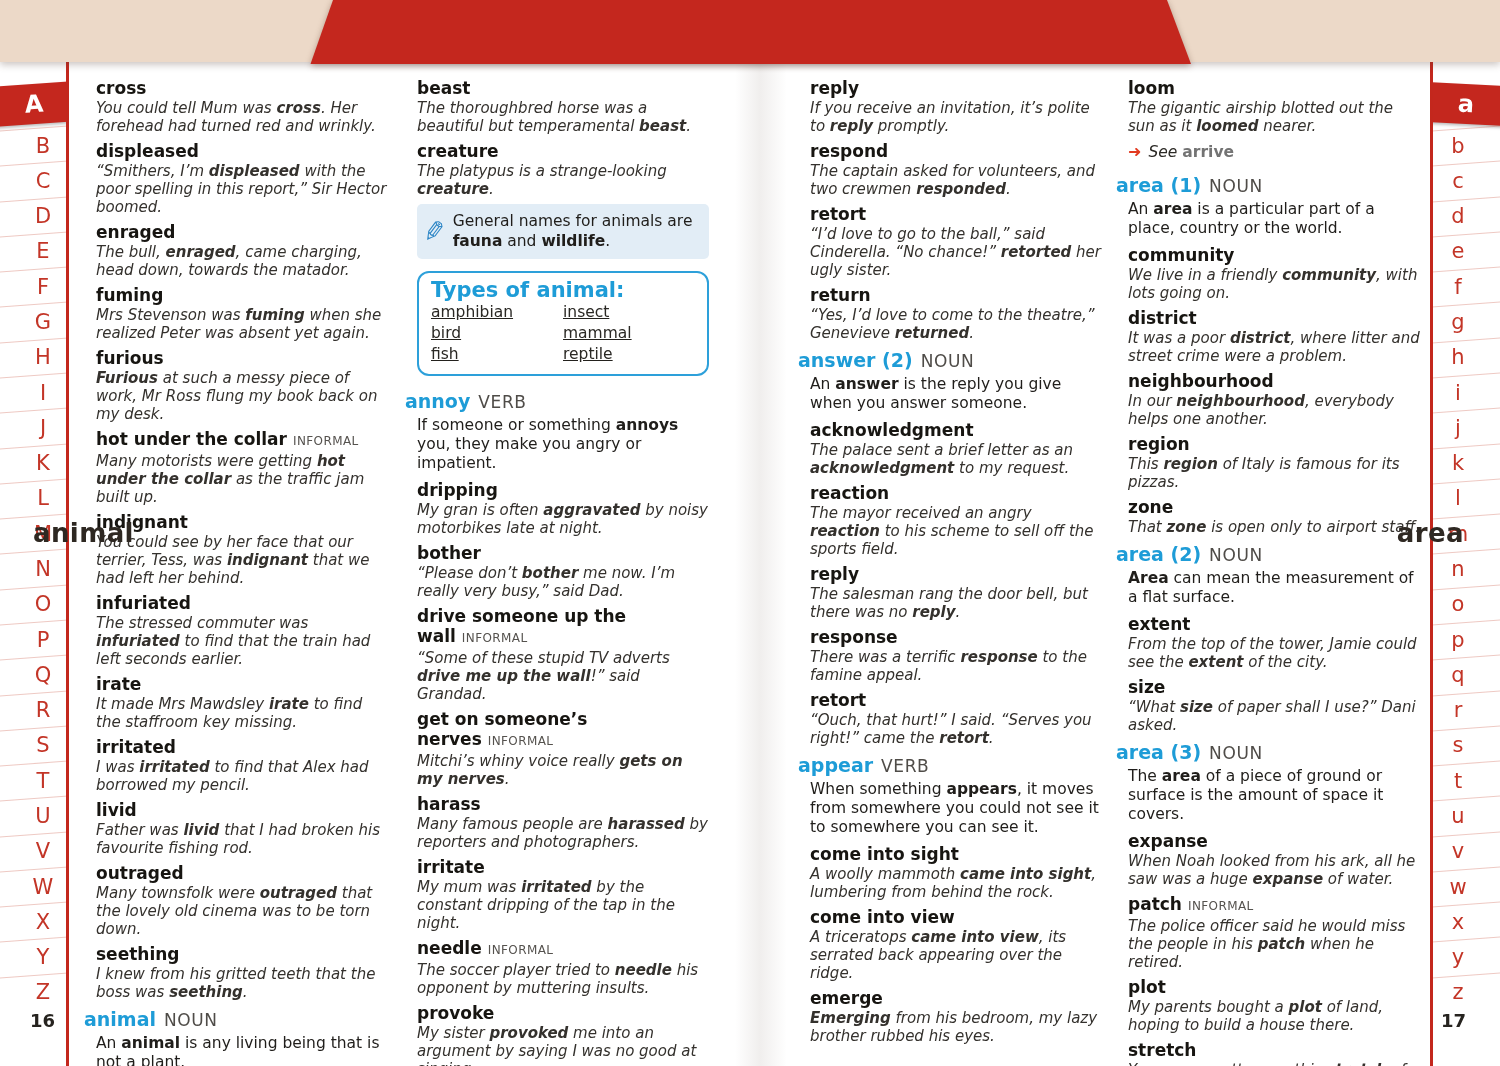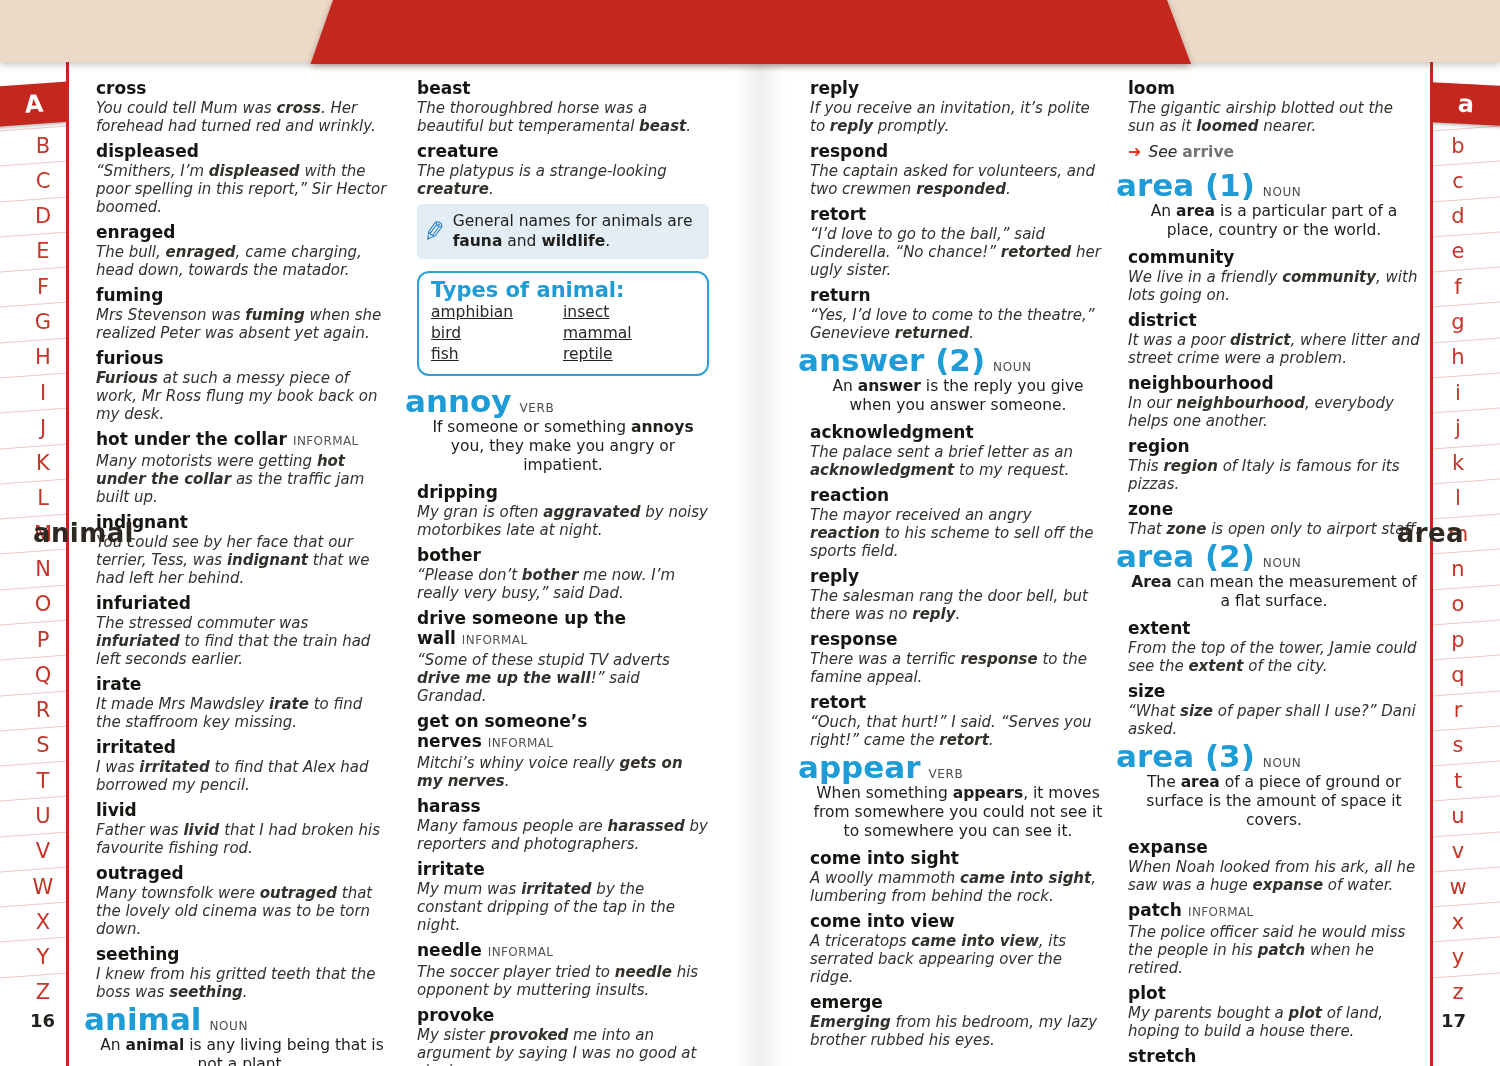--- a/index.html
+++ b/index.html
@@ -51,23 +51,23 @@
   .col-1 { left:96px;  width:292px; }
   .col-2 { left:417px; width:292px; }
   .col-3 { left:810px; width:296px; }
   .col-4 { left:1128px; width:292px; }
   .entry { margin:0 0 6px 0; }
   .syn-word { font-weight:bold; font-size:17px; line-height:20px; color:#171511; }
   .tag { font-size:12px; color:#55524e; margin-left:6px; font-weight:normal; letter-spacing:0.4px; }
   .example { font-style:italic; font-size:15px; line-height:18px; color:#34312d; margin-top:1px; }
   .example b { font-weight:bold; }
   .hw-entry { margin:2px 0 7px -12px; }
-  .hw { color:#1e9cd7; font-weight:bold; font-size:31px; line-height:25px; }
-  .pos { font-size:12px; color:#4f4c48; margin-left:8px; letter-spacing:0.6px; }
-  .def { margin-left:12px; font-size:15.5px; line-height:19px; color:#201e1b; margin-top:2px;text-align:center; }
+  .hw { color:#1e9cd7; font-weight:bold; font-size:19px; line-height:25px; }
+  .pos { font-size:17px; color:#4f4c48; margin-left:8px; letter-spacing:0.6px; }
+  .def { margin-left:12px; font-size:15.5px; line-height:19px; color:#201e1b; margin-top:2px; }
   .def b { font-weight:bold; }
   .note-box { background:#e2edf6; border-radius:5px; padding:7px 10px 8px 6px;
     display:flex; align-items:center; gap:7px; margin:2px 0 12px 0; }
   .pencil { color:#2d86c6; font-size:27px; line-height:1; flex:0 0 auto;
     transform:scaleX(-1) rotate(8deg); }
   .note-text { font-size:15.5px; line-height:20px; color:#201e1b; }
   .note-text b { font-weight:bold; }
   .types-box { border:2.5px solid #2da0da; border-radius:12px;
     padding:6px 12px 9px 12px; margin:0 0 13px 0; background:#fff; }
   .types-title { color:#1e9cd7; font-weight:bold; font-size:21px; line-height:23px; }

